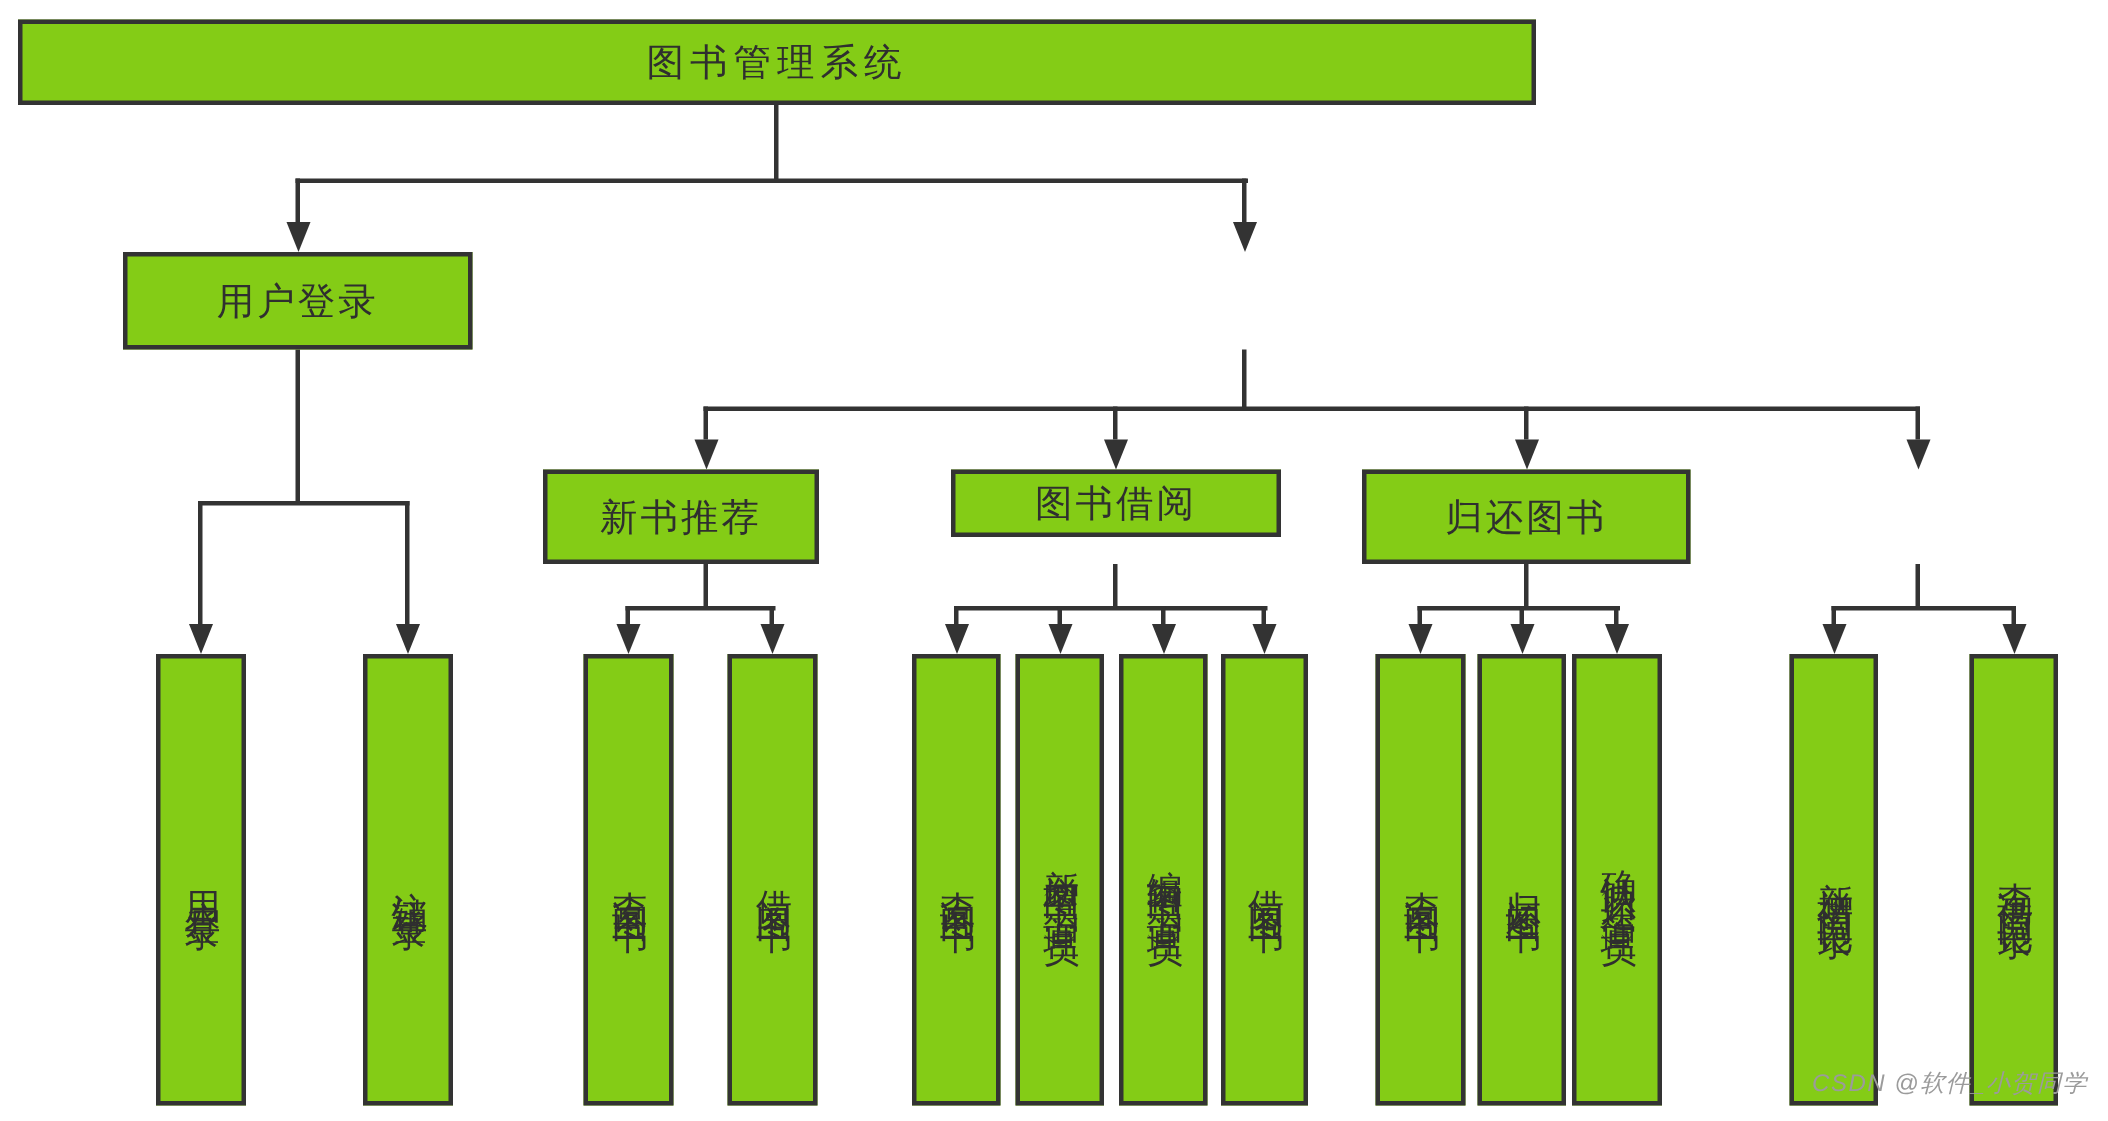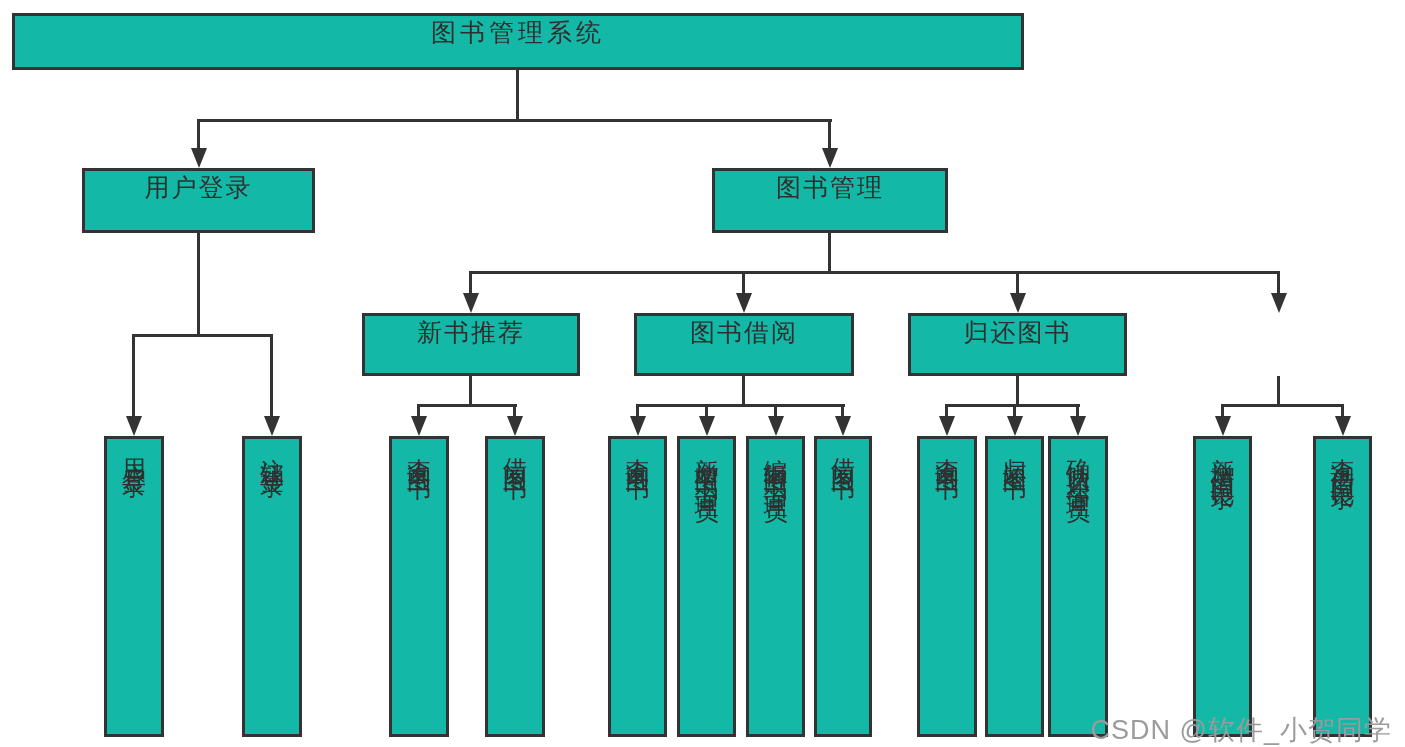--- a/index.html
+++ b/index.html
@@ -11,22 +11,22 @@
   html,body{margin:0;padding:0;}
   body{font-family:"Liberation Sans","DejaVu Sans",sans-serif;background:#fff;}
   .canvas{
     position:relative;width:1405px;height:747px;
     background:var(--background,#fff);overflow:hidden;
   }
   
   .node{
     position:absolute;box-sizing:border-box;
     border:3px solid var(--line,#333);
-    background:#14b8a6;color:var(--text,#2f2f2f);
-    display:flex;justify-content:center;
+    background:#84cc16;color:var(--text,#2f2f2f);
+    display:flex;align-items:center;justify-content:center;
   }
   .node-h{font-size:25px;letter-spacing:2px;white-space:nowrap;}
   .node-root{font-size:25px;letter-spacing:4px;}
   .node-v{font-size:24px;}
   .node-v .vtext{
     writing-mode:vertical-rl;
     letter-spacing:6px;
     line-height:1;
   }
   
@@ -37,22 +37,22 @@
   .drop{position:absolute;width:3px;background:var(--line,#333);}
   .drop::after{
     content:"";position:absolute;left:-6.5px;bottom:-20px;
     width:0;height:0;
     border-left:8px solid transparent;
     border-right:8px solid transparent;
     border-top:20px solid var(--line,#333);
   }
   .watermark{
     position:absolute;right:13px;top:712px;z-index:10;
-    font-size:27px;color:var(--watermark,#9b9b9b);
-    letter-spacing:1px;white-space:nowrap;
+    font-size:16px;color:var(--watermark,#9b9b9b);
+    letter-spacing:1px;white-space:nowrap;font-style:italic;
   }
 </style>
 </head>
 <body>
 
 <div class="canvas">
 
   <div class="vstem" style="left:516px;top:70px;height:52px"></div>
   <div class="hbar" style="left:197px;top:119px;width:635px"></div>
   <div class="drop" style="left:197px;top:119px;height:29px"></div>
@@ -93,28 +93,25 @@
   <div class="drop" style="left:1221px;top:404px;height:12px"></div>
   <div class="drop" style="left:1341px;top:404px;height:12px"></div>
 
   <div class="node node-h node-root" style="left:12px;top:13px;width:1012px;height:57px">
     <span>图书管理系统</span>
   </div>
 
   <div class="node node-h" style="left:82px;top:168px;width:233px;height:65px">
     <span>用户登录</span>
   </div>
-  <div class="node node-h" style="left:712px;top:168px;width:236px;height:65px">
-    <span>图书管理</span>
-  </div>
 
-  <div class="node node-h" style="left:362px;top:313px;width:218px;height:63px">
+  <div class="node node-h" style="left:362px;top:313px;width:184px;height:63px">
     <span>新书推荐</span>
   </div>
-  <div class="node node-h" style="left:634px;top:313px;width:220px;height:63px">
+  <div class="node node-h" style="left:634px;top:313px;width:220px;height:45px">
     <span>图书借阅</span>
   </div>
   <div class="node node-h" style="left:908px;top:313px;width:219px;height:63px">
     <span>归还图书</span>
   </div>
 
   <div class="node node-v" style="left:104px;top:436px;width:60px;height:301px">
     <span class="vtext">用户登录</span>
   </div>
   <div class="node node-v" style="left:242px;top:436px;width:60px;height:301px">

